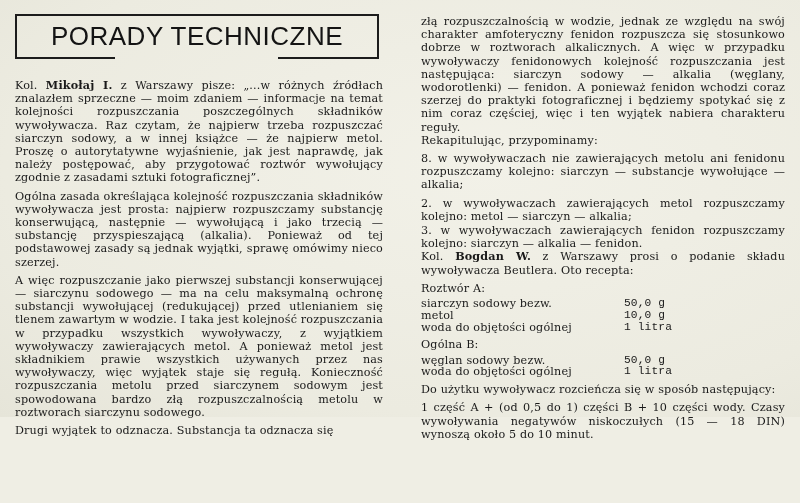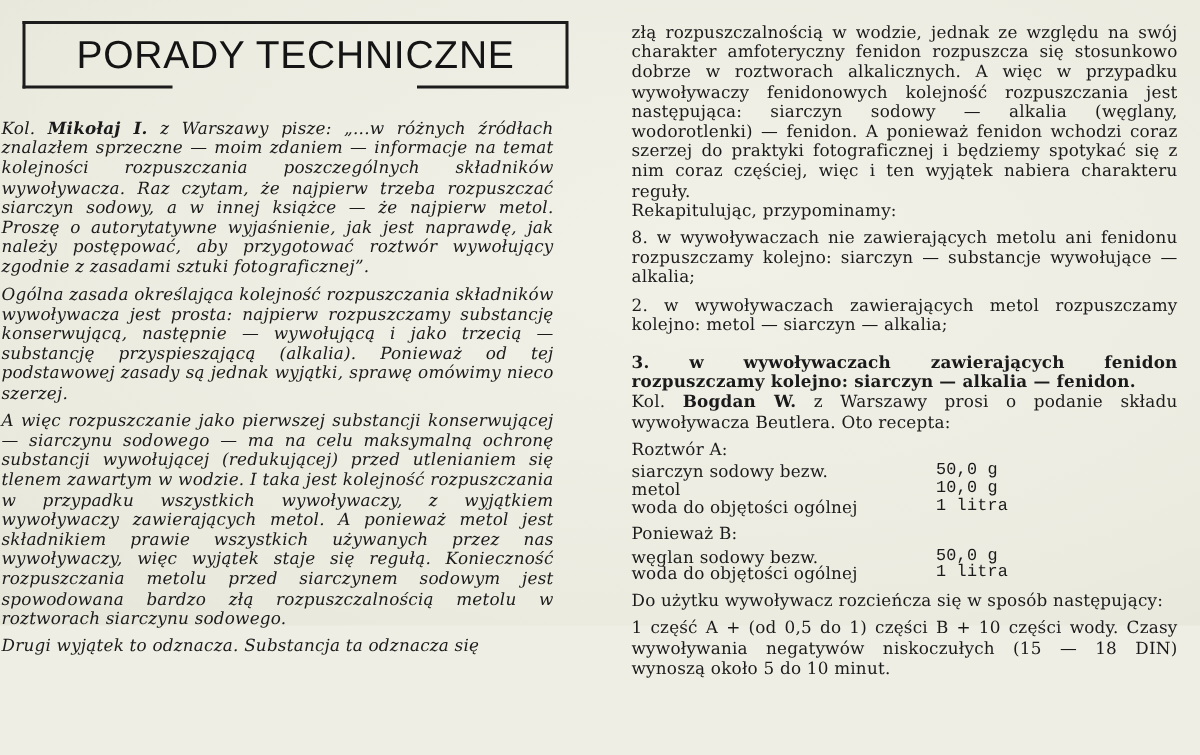--- a/index.html
+++ b/index.html
@@ -47,21 +47,21 @@
       line-height: 30px;
     }
 
     .col {
       position: absolute;
       font-size: 11.2px;
       line-height: 13.2px;
       text-align: justify;
       letter-spacing: 0.15px;
     }
-    .col-left { left: 1px; top: 79px; width: 368px; font-style: italic; }
+    .col-left { left: 15px; top: 79px; width: 368px; }
     .col-right { left: 421px; top: 15px; width: 364px; }
     .col p {
       margin: 0 0 5px 0;
       hyphens: manual;
     }
     b { font-weight: bold; }
 
     .recipe-head { margin: 2px 0 3px 0; }
     .recipe-table {
       border-collapse: collapse;
@@ -92,43 +92,43 @@
     <p><span>Kol. </span><b>Mikołaj I.</b><span> z Warszawy pisze: „...w różnych źródłach znalazłem sprzeczne — moim zdaniem — informacje na temat kolejności rozpuszczania poszczególnych składników wywoływacza. Raz czytam, że najpierw trzeba rozpuszczać siarczyn sodowy, a w innej książce — że najpierw metol. Proszę o autorytatywne wyjaśnienie, jak jest naprawdę, jak należy postępować, aby przygotować roztwór wywołujący zgodnie z zasadami sztuki fotograficznej”.</span></p>
     <p>Ogólna zasada określająca kolejność rozpuszczania składników wywoływacza jest prosta: najpierw rozpuszczamy substancję konserwującą, następnie — wywołującą i jako trzecią — substancję przyspieszającą (alkalia). Ponieważ od tej podstawowej zasady są jednak wyjątki, sprawę omówimy nieco szerzej.</p>
     <p>A więc rozpuszczanie jako pierwszej substancji konserwującej — siarczynu sodowego — ma na celu maksymalną ochronę substancji wywołującej (redukującej) przed utlenianiem się tlenem zawartym w wodzie. I taka jest kolejność rozpuszczania w przypadku wszystkich wywoływaczy, z wyjątkiem wywoływaczy zawierających metol. A ponieważ metol jest składnikiem prawie wszystkich używanych przez nas wywoływaczy, więc wyjątek staje się regułą. Konieczność rozpuszczania metolu przed siarczynem sodowym jest spowodowana bardzo złą rozpuszczalnością metolu w roztworach siarczynu sodowego.</p>
     <p>Drugi wyjątek to odznacza. Substancja ta odznacza się</p>
   </div>
 
   <div class="col col-right">
     <p style="margin-bottom:0;">złą rozpuszczalnością w wodzie, jednak ze względu na swój charakter amfoteryczny fenidon rozpuszcza się stosunkowo dobrze w roztworach alkalicznych. A więc w przypadku wywoływaczy fenidonowych kolejność rozpuszczania jest następująca: siarczyn sodowy — alkalia (węglany, wodorotlenki) — fenidon. A ponieważ fenidon wchodzi coraz szerzej do praktyki fotograficznej i będziemy spotykać się z nim coraz częściej, więc i ten wyjątek nabiera charakteru reguły.</p>
     <p>Rekapitulując, przypominamy:</p>
     <p class="list-item">8. w wywoływaczach nie zawierających metolu ani fenidonu rozpuszczamy kolejno: siarczyn — substancje wywołujące — alkalia;</p>
-    <p class="list-item" style="margin-bottom:12px;">2. w wywoływaczach zawierających metol rozpuszczamy kolejno: metol — siarczyn — alkalia;</p>
-    <p class="list-item" style="margin-bottom:0;font-weight:bold;">3. w wywoływaczach zawierających fenidon rozpuszczamy kolejno: siarczyn — alkalia — fenidon.</p>
+    <p class="list-item" style="margin-bottom:1px;">2. w wywoływaczach zawierających metol rozpuszczamy kolejno: metol — siarczyn — alkalia;</p>
+    <p class="list-item" style="margin-bottom:0;">3. w wywoływaczach zawierających fenidon rozpuszczamy kolejno: siarczyn — alkalia — fenidon.</p>
     <p><span>Kol. </span><b>Bogdan W.</b><span> z Warszawy prosi o podanie składu wywoływacza Beutlera. Oto recepta:</span></p>
 
     <div class="recipe-head">Roztwór A:</div>
     <table class="recipe-table">
       <tbody>
           <tr>
         <td class="ing">siarczyn sodowy bezw.</td>
         <td class="qty">50,0 g</td>
       </tr>
       <tr>
         <td class="ing">metol</td>
         <td class="qty">10,0 g</td>
       </tr>
       <tr>
         <td class="ing">woda do objętości ogólnej</td>
         <td class="qty">1 litra</td>
       </tr>
     </tbody>
       </table>
 
-    <div class="recipe-head">Ponieważ B:</div>
+    <div class="recipe-head">Ogólna B:</div>
     <table class="recipe-table">
       <tbody>
           <tr>
         <td class="ing">węglan sodowy bezw.</td>
         <td class="qty">50,0 g</td>
       </tr>
       <tr>
         <td class="ing">woda do objętości ogólnej</td>
         <td class="qty">1 litra</td>
       </tr>

